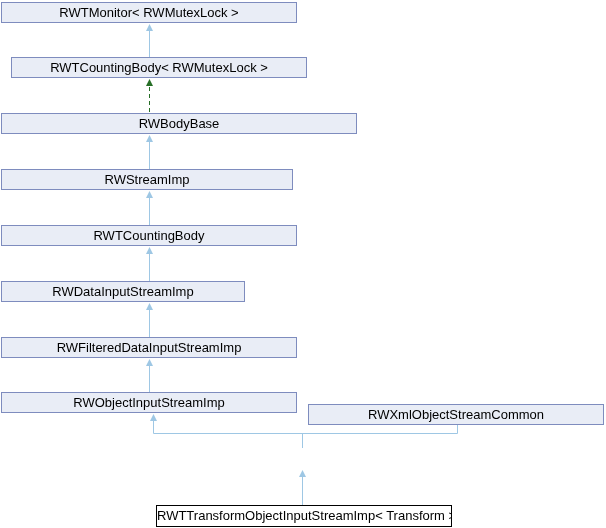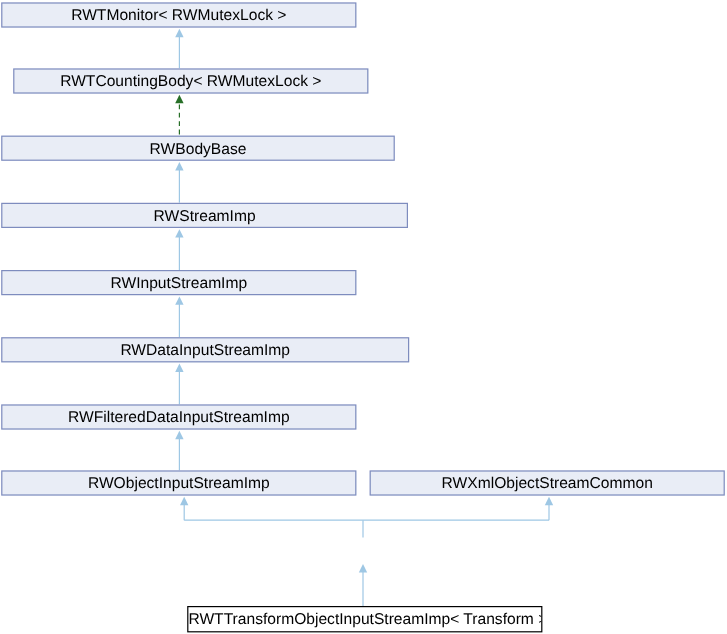--- a/index.html
+++ b/index.html
@@ -105,30 +105,30 @@
     <g class="e-blue">
       <polygon points="302.5,470 299,477 306,477"></polygon>
       <line x1="302.5" y1="476" x2="302.5" y2="505"></line>
     </g>
   </svg>
 
   <div class="node" style="left:1px; top:2px; width:296px;">RWTMonitor&lt; RWMutexLock &gt;</div>
 
   <div class="node" style="left:1px; top:57px; width:296px;margin-left:10px;">RWTCountingBody&lt; RWMutexLock &gt;</div>
 
-  <div class="node" style="left:1px; top:113px; width:328px;">RWBodyBase</div>
+  <div class="node" style="left:1px; top:113px; width:356px;">RWBodyBase</div>
 
-  <div class="node" style="left:1px; top:169px; width:339px;">RWStreamImp</div>
+  <div class="node" style="left:1px; top:169px; width:292px;">RWStreamImp</div>
 
-  <div class="node" style="left:1px; top:225px; width:296px;">RWInputStreamImp</div>
+  <div class="node" style="left:1px; top:225px; width:296px;">RWTCountingBody</div>
 
-  <div class="node" style="left:1px; top:281px; width:340px;">RWDataInputStreamImp</div>
+  <div class="node" style="left:1px; top:281px; width:244px;">RWDataInputStreamImp</div>
 
   <div class="node" style="left:1px; top:392px; width:296px;">RWObjectInputStreamImp</div>
 
   <div class="node" style="left:1px; top:337px; width:296px;">RWFilteredDataInputStreamImp</div>
 
-  <div class="node" style="left:308px; top:392px; width:296px;">RWXmlObjectStreamCommon</div>
+  <div class="node" style="left:308px; top:404px; width:296px;">RWXmlObjectStreamCommon</div>
 
 
   <div class="node node--current" style="left:156px; top:505px; width:296px;">RWTTransformObjectInputStreamImp&lt; Transform &gt;</div>
 
 </div>
 
 </body></html>

